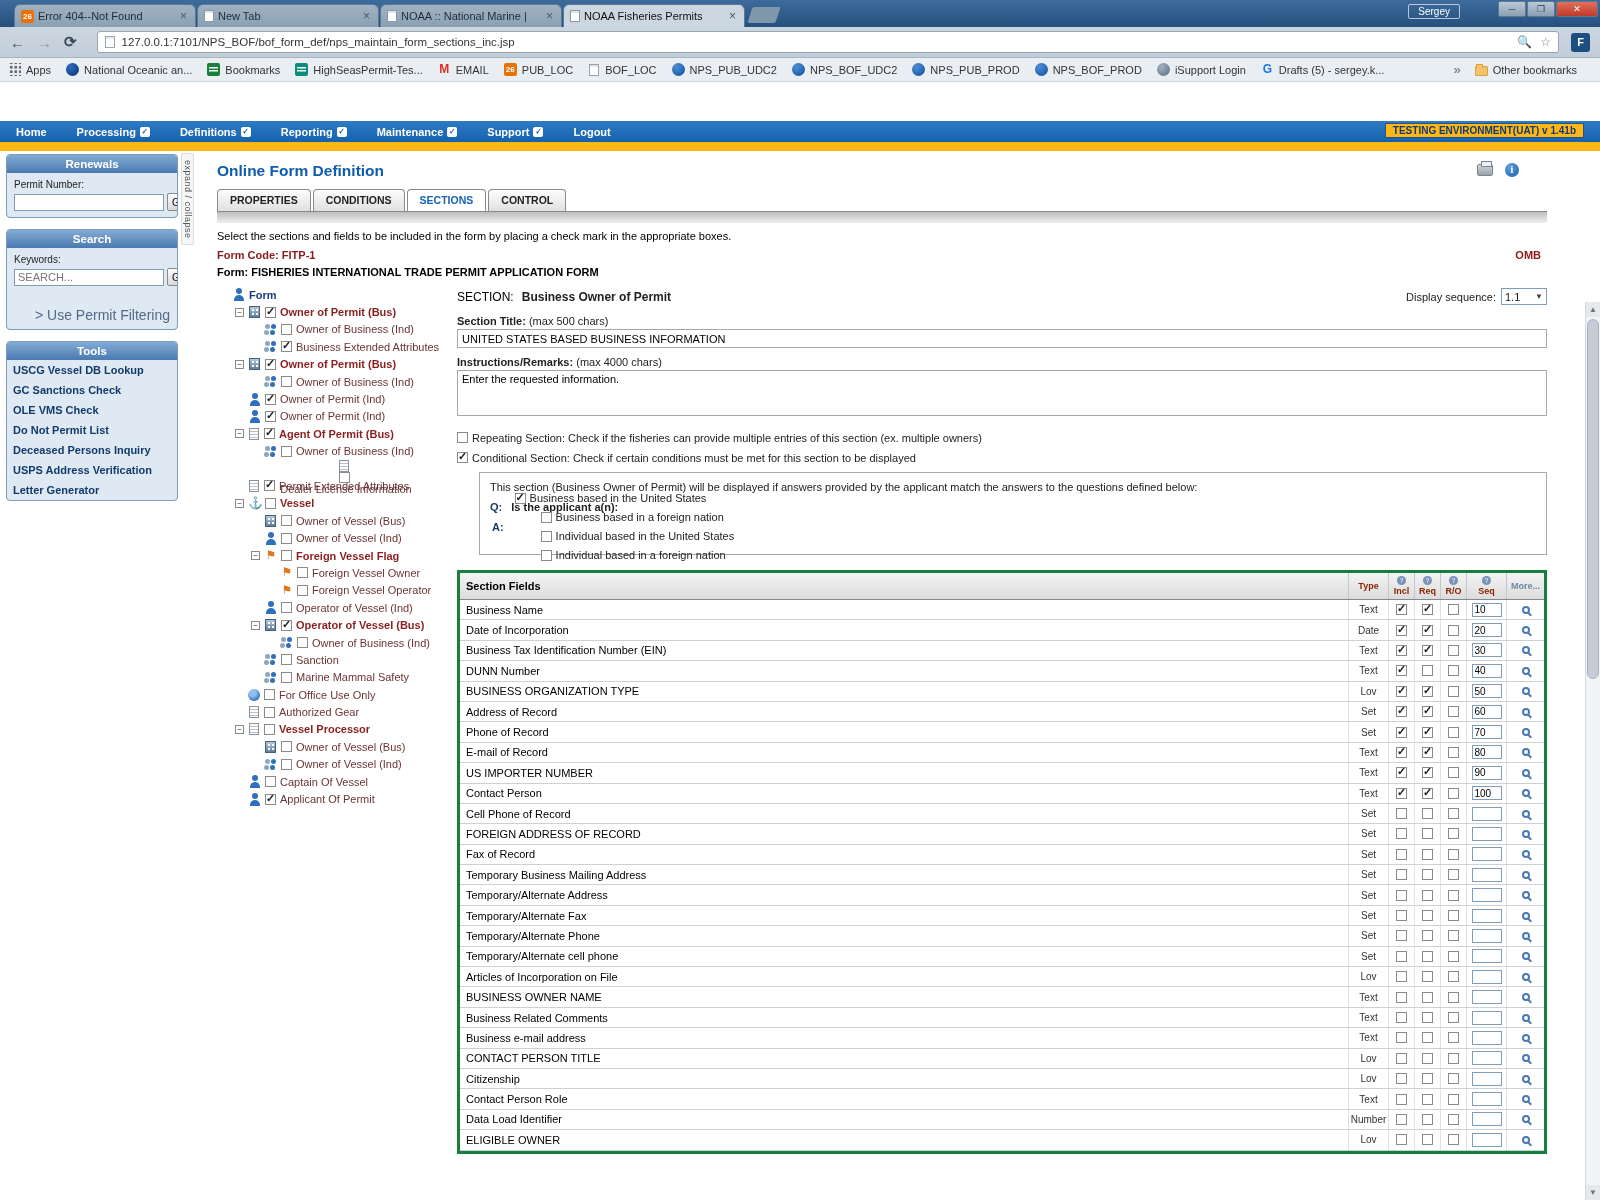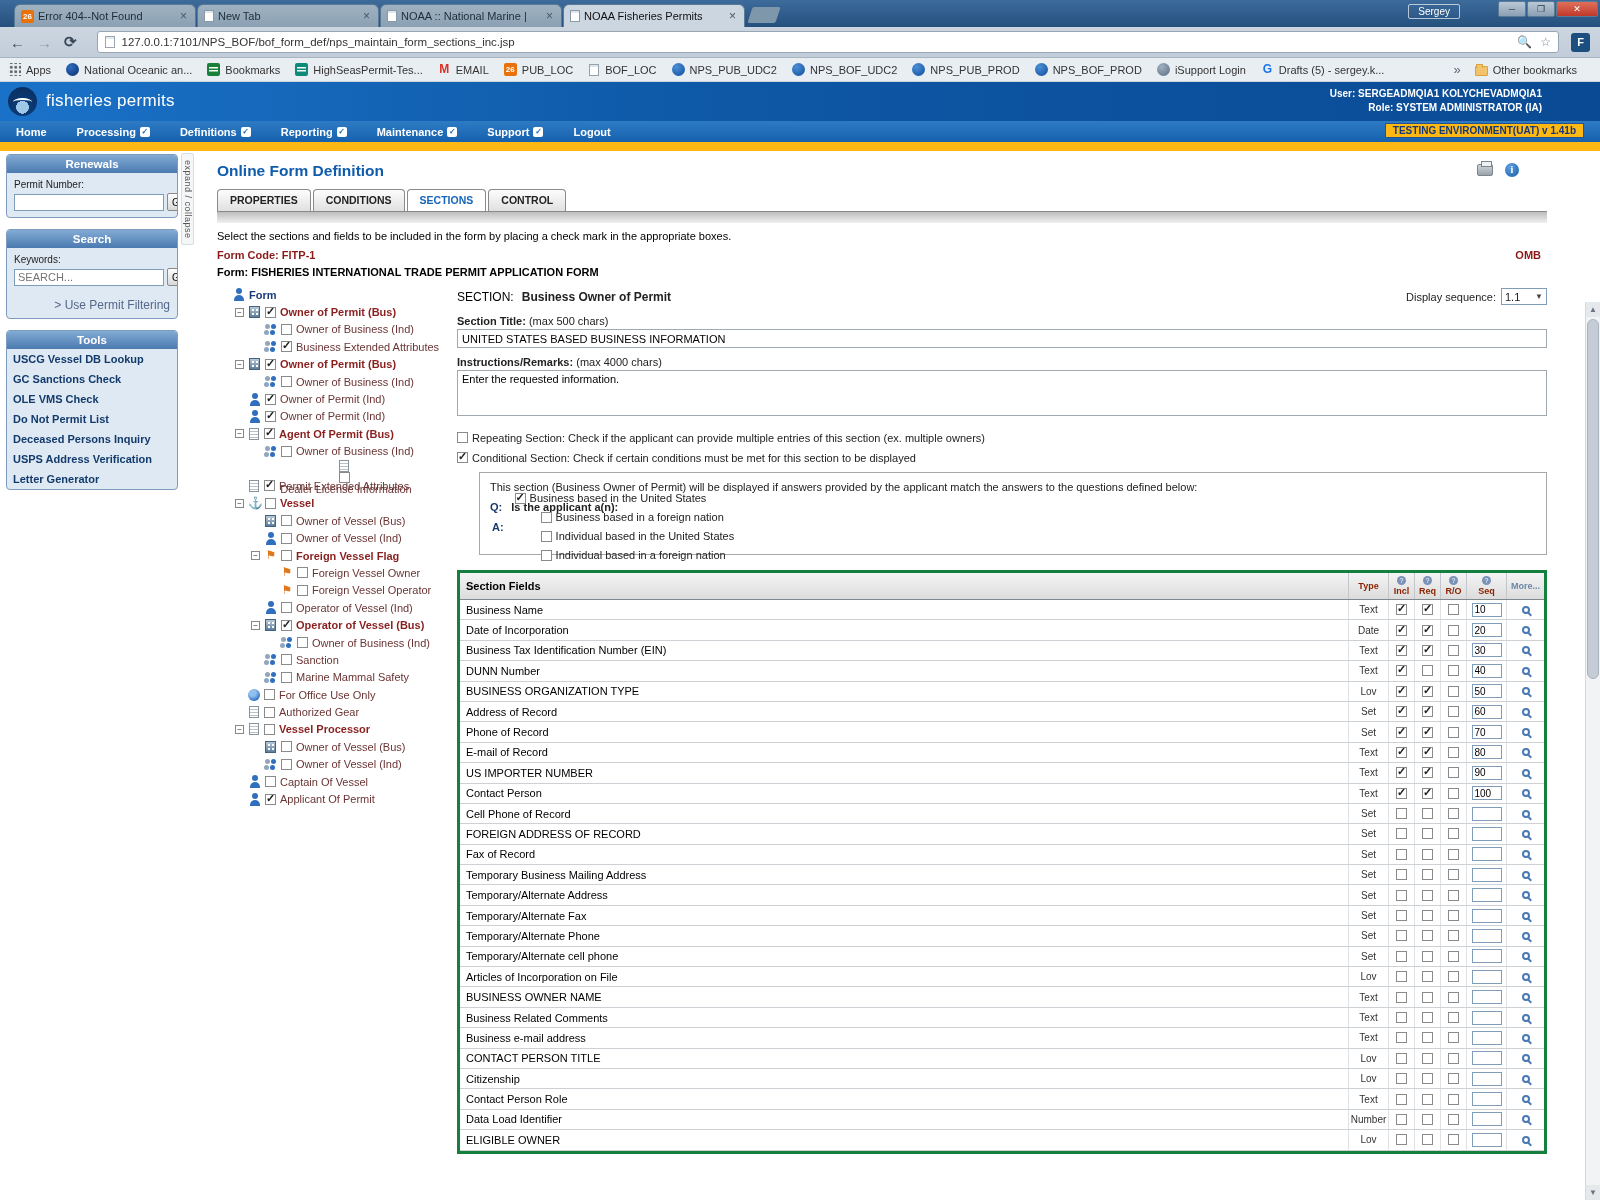--- a/index.html
+++ b/index.html
@@ -90,21 +90,21 @@
   .sbox{border:1px solid #7d9cbd;border-radius:4px;margin-bottom:11px;background:#dfe9f3;overflow:hidden}
   .sbox-h{height:18px;background:linear-gradient(#83abd4,#4a7ab0);color:#fff;font-weight:bold;font-size:11.5px;
     text-align:center;line-height:18px}
   .sbox-b{padding:6px 7px}
   .slabel{font-size:10px;color:#222;margin-bottom:3px}
   .srow{display:flex;align-items:center}
   .sinput{flex:1;height:17px;border:1px solid #7f9db9;font-size:11px;padding:0 3px;background:#fff;
     font-family:"Liberation Sans",sans-serif}
   .gobtn{margin-left:3px;height:18px;font-size:10px;padding:0 4px;border:1px solid #8a8a8a;
     background:linear-gradient(#fefefe,#d8d8d8);border-radius:2px}
-  .permitlink{font-size:12px;color:#55688a;margin-top:12px;text-align:right}
+  .permitlink{font-size:14px;color:#55688a;margin-top:21px;text-align:right}
   .toolitem{padding:4px 6px;color:#123a6b;font-weight:bold;font-size:11px}
 
   .expander{position:absolute;left:181px;top:2px;height:92px;width:13px;color:#555;font-size:9px;
     writing-mode:vertical-rl;text-align:center;letter-spacing:.5px;background:#f4f6f8;border:1px solid #d8dde2;border-radius:2px}
 
   .main{position:absolute;left:205px;top:0;width:1342px}
   .pagetitle{color:#0f5cad;font-size:15.5px;font-weight:bold;margin:11px 0 9px 12px}
   .headicons{position:absolute;right:28px;top:12px;display:flex;align-items:center}
   .print-ic{width:16px;height:12px;background:linear-gradient(#cfd4d9,#9aa2aa);border:1px solid #7c858e;border-radius:2px;position:relative;margin-right:12px}
   .print-ic::before{content:"";position:absolute;left:3px;top:-4px;width:9px;height:4px;background:#eef1f4;border:1px solid #7c858e}
@@ -306,28 +306,20 @@
       </div>
     <div class="bmright">
       <span class="chev">»</span>
       <span class="bmitem">
         <span class="fi fi-folder"></span>
         <span class="bmlbl">Other bookmarks</span>
       </span>
     </div>
   </div>
 
-  <div class="appheader">
-    <span class="noaa-logo"></span>
-    <span class="brand">fisheries permits</span>
-    <div class="userinfo">
-      <div>User: SERGEADMQIA1 KOLYCHEVADMQIA1</div>
-      <div>Role: SYSTEM ADMINISTRATOR (IA)</div>
-    </div>
-  </div>
 
   <div class="appnav">
       <span class="navitem">
         <span>Home</span>
       </span>
       <span class="navitem">
         <span>Processing</span>
         <span class="navcb">✓</span>
       </span>
       <span class="navitem">
@@ -621,21 +613,21 @@
           <input class="titleinput" value="UNITED STATES BASED BUSINESS INFORMATION" style="">
 
           <div class="flabel">
             <b>Instructions/Remarks:</b>
             <span>(max 4000 chars)</span>
           </div>
           <textarea class="instrarea" style="">Enter the requested information.</textarea>
 
           <div class="chkrow">
             <span class="cb"></span>
-            <span>Repeating Section: Check if the applicant can provide multiple entries of this section (ex. multiple owners)</span>
+            <span>Repeating Section: Check if the fisheries can provide multiple entries of this section (ex. multiple owners)</span>
           </div>
           <div class="chkrow">
             <span class="cb on"></span>
             <span>Conditional Section: Check if certain conditions must be met for this section to be displayed</span>
           </div>
 
           <div class="condbox">
             <div>This section (Business Owner of Permit) will be displayed if answers provided by the applicant match the answers to the questions defined below:</div>
             <div class="qrow">
               <span class="qtag">Q:</span>

